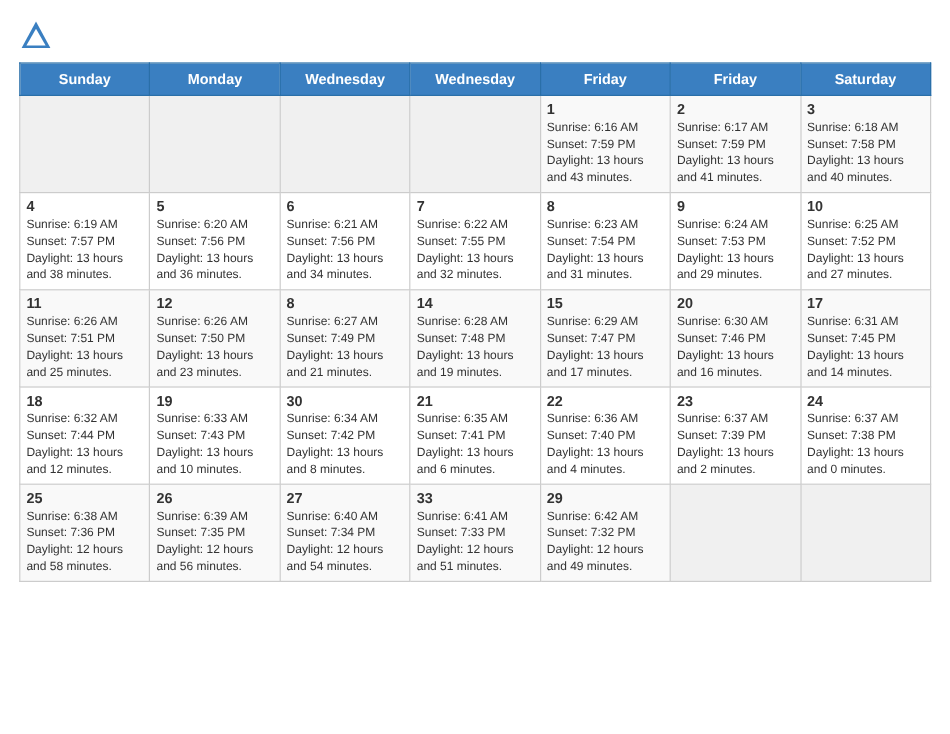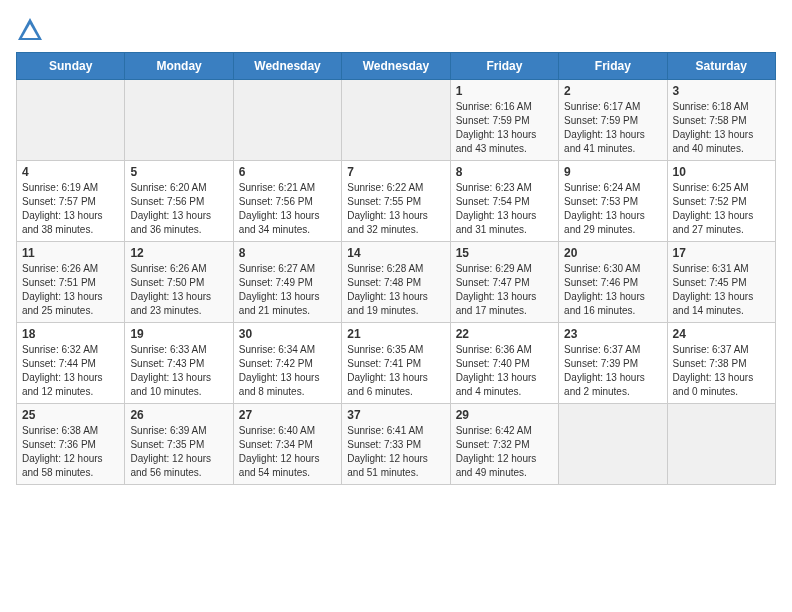--- a/index.html
+++ b/index.html
@@ -235,21 +235,21 @@
         </td>
         <td>
           <span class="day-number">26</span>
           <div class="day-info">Sunrise: 6:39 AM<br>Sunset: 7:35 PM<br>Daylight: 12 hours and 56 minutes.</div>
         </td>
         <td>
           <span class="day-number">27</span>
           <div class="day-info">Sunrise: 6:40 AM<br>Sunset: 7:34 PM<br>Daylight: 12 hours and 54 minutes.</div>
         </td>
         <td>
-          <span class="day-number">37</span>
+          <span class="day-number">33</span>
           <div class="day-info">Sunrise: 6:41 AM<br>Sunset: 7:33 PM<br>Daylight: 12 hours and 51 minutes.</div>
         </td>
         <td>
           <span class="day-number">29</span>
           <div class="day-info">Sunrise: 6:42 AM<br>Sunset: 7:32 PM<br>Daylight: 12 hours and 49 minutes.</div>
         </td>
         <td class="empty"></td>
         <td class="empty"></td>
       </tr>
     </tbody>

